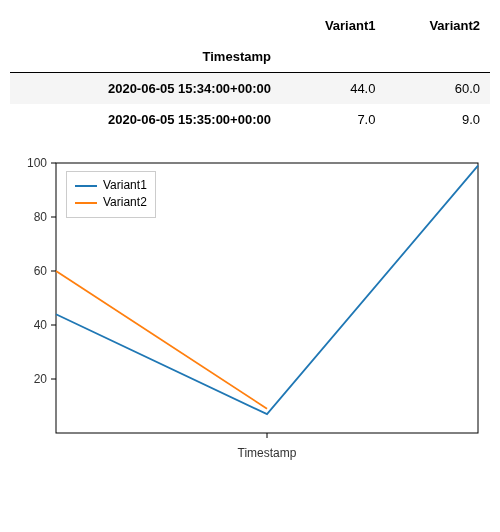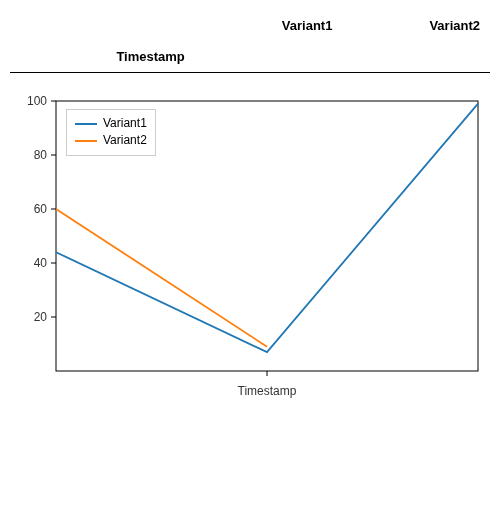--- a/index.html
+++ b/index.html
@@ -94,20 +94,30 @@
         <th>Variant1</th>
         <th>Variant2</th>
       </tr>
       <tr class="index-row">
         <th>Timestamp</th>
         <th></th>
         <th></th>
       </tr>
     </thead>
     <tbody>
+      <tr>
+        <th>2020-06-05 15:34:00+00:00</th>
+        <td>44.0</td>
+        <td>60.0</td>
+      </tr>
+      <tr>
+        <th>2020-06-05 15:35:00+00:00</th>
+        <td>7.0</td>
+        <td>9.0</td>
+      </tr>
     </tbody>
   </table>
 </div>
 
 <div class="chart-wrap">
   <svg id="chart-svg" width="480" height="320">
       <rect x="46" y="10" width="422" height="270" fill="none" stroke="#000" stroke-width="1" class="axis-line"></rect>
       <line x1="41" y1="226" x2="46" y2="226" class="axis-line"></line>
       <text x="37" y="230" text-anchor="end" class="tick-label">20</text>
       <line x1="41" y1="172" x2="46" y2="172" class="axis-line"></line>

